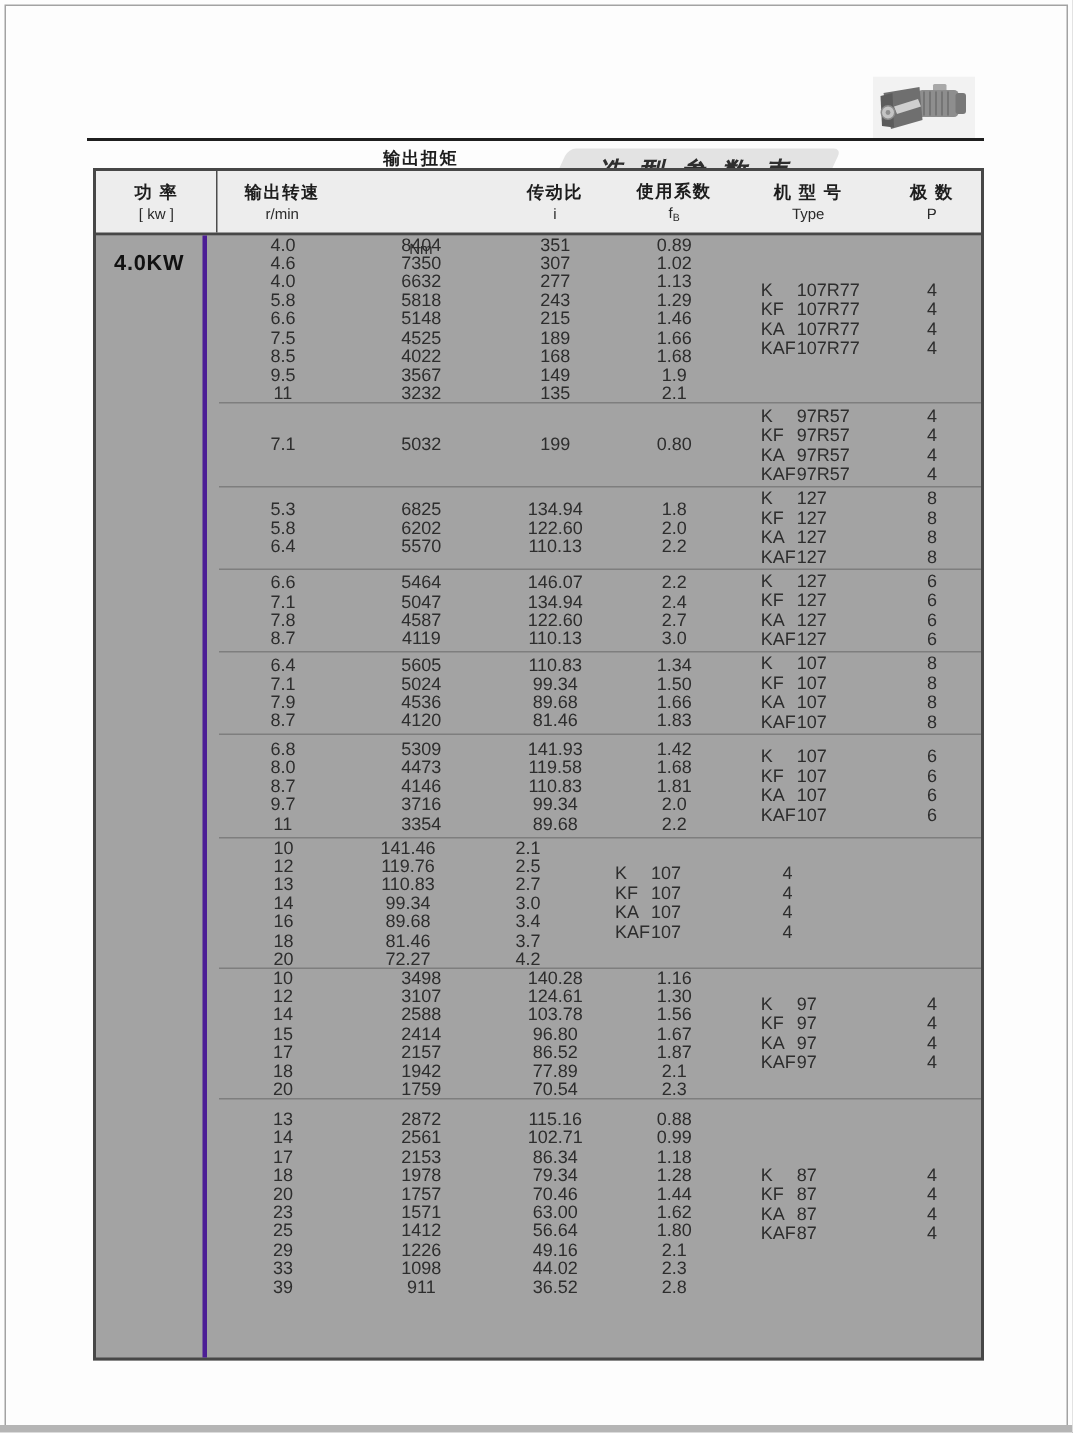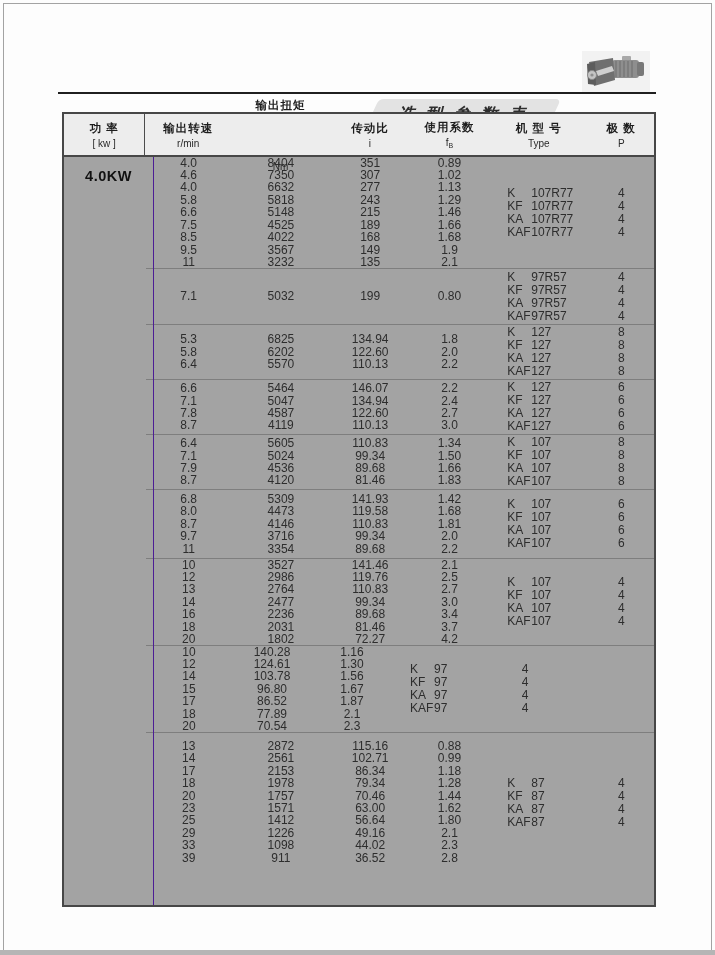--- a/index.html
+++ b/index.html
@@ -53,22 +53,22 @@
   .h-power  { width:82px; border-right:1px solid #4c4c4c; }
   .h-speed  { width:86px; }
   .h-torque { width:100px;gap:48px; }
   .h-ratio  { width:80px; }
   .h-fb     { width:80px; }
   .h-type   { width:100px; }
   .h-poles  { width:66px; }
   .sub-b { font-size:7px; vertical-align:-2px; }
   .tbody { position:relative; height:748px; }
   .power-col {
-    position:absolute; left:0; top:0; width:90px; height:100%;
-    border-right:1px solid #4c1d95; text-align:center;
+    position:absolute; left:0; top:0; width:74px; height:100%;
+    border-right:3px solid #4c1d95; text-align:center;
   }
   .power-label {
     display:inline-block; margin-top:11px; font-size:14.5px; font-weight:bold;
     color:#111; letter-spacing:0.5px;
   }
   .blocks { margin-left:82px; }
   .block { display:flex; border-bottom:1px solid #7e7e7e; }
   .block:last-child { border-bottom:none; }
   .blocks .block:nth-of-type(1) { height:112px; }
   .blocks .block:nth-of-type(2) { height:56px; }
@@ -474,29 +474,20 @@
           <div class="block">
             <div class="col c-speed">
               <div class="line">10</div>
               <div class="line">12</div>
               <div class="line">13</div>
               <div class="line">14</div>
               <div class="line">16</div>
               <div class="line">18</div>
               <div class="line">20</div>
             </div>
-            <div class="col c-torque">
-              <div class="line">3527</div>
-              <div class="line">2986</div>
-              <div class="line">2764</div>
-              <div class="line">2477</div>
-              <div class="line">2236</div>
-              <div class="line">2031</div>
-              <div class="line">1802</div>
-            </div>
             <div class="col c-ratio">
               <div class="line">141.46</div>
               <div class="line">119.76</div>
               <div class="line">110.83</div>
               <div class="line">99.34</div>
               <div class="line">89.68</div>
               <div class="line">81.46</div>
               <div class="line">72.27</div>
             </div>
             <div class="col c-fb">
@@ -535,20 +526,29 @@
           </div>
           <div class="block">
             <div class="col c-speed">
               <div class="line">10</div>
               <div class="line">12</div>
               <div class="line">14</div>
               <div class="line">15</div>
               <div class="line">17</div>
               <div class="line">18</div>
               <div class="line">20</div>
+            </div>
+            <div class="col c-torque">
+              <div class="line">3498</div>
+              <div class="line">3107</div>
+              <div class="line">2588</div>
+              <div class="line">2414</div>
+              <div class="line">2157</div>
+              <div class="line">1942</div>
+              <div class="line">1759</div>
             </div>
             <div class="col c-ratio">
               <div class="line">140.28</div>
               <div class="line">124.61</div>
               <div class="line">103.78</div>
               <div class="line">96.80</div>
               <div class="line">86.52</div>
               <div class="line">77.89</div>
               <div class="line">70.54</div>
             </div>

